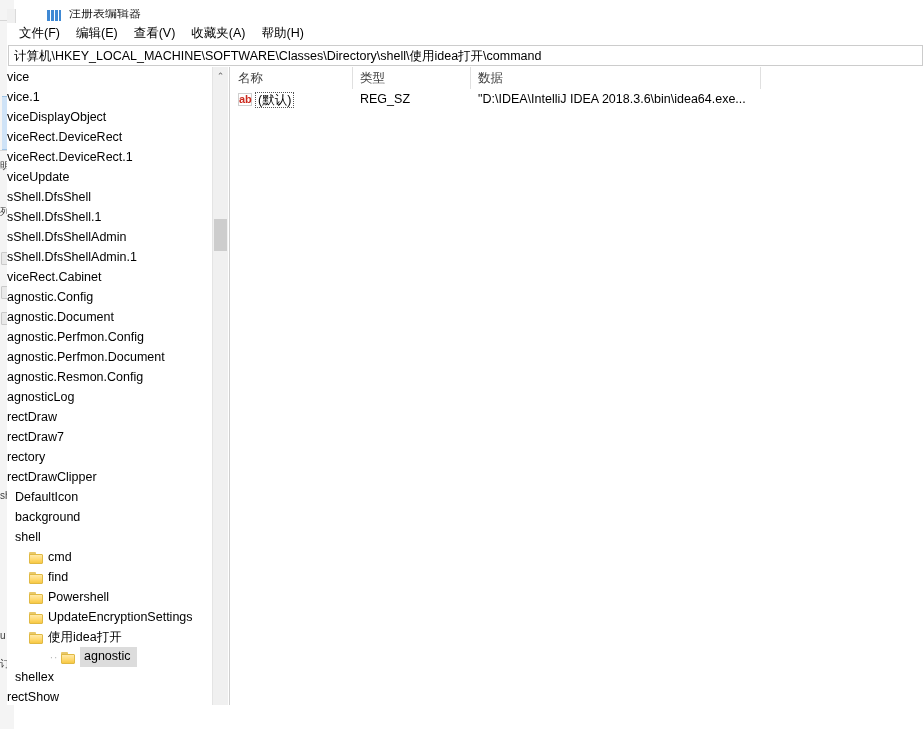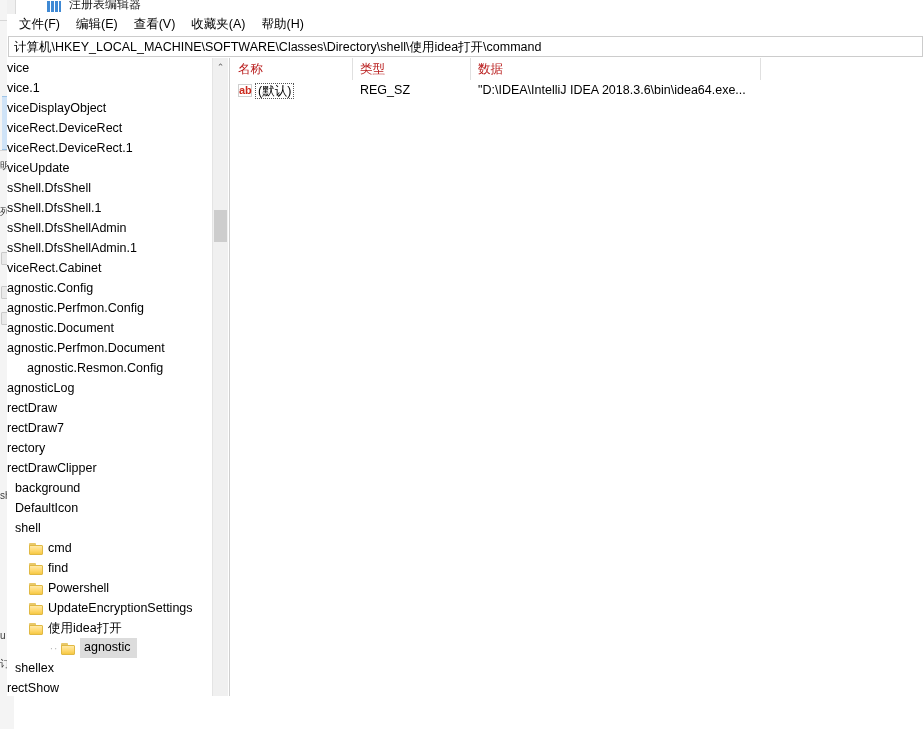--- a/index.html
+++ b/index.html
@@ -56,21 +56,21 @@
     left: 1px;
     width: 11px; height: 11px;
     background: #e9e9e9;
     border: 1px solid #c9c9c9;
     border-radius: 1px;
   }
 
   
   #regedit-window {
     position: absolute;
-    left: 7px; top: 0;
+    left: 7px; top: 9px;
     width: 917px; height: 696px;
     background: #ffffff;
     z-index: 2;
     overflow: hidden;
   }
 
   
   #title-bar {
     position: absolute;
     left: 0; top: 0;
@@ -300,21 +300,21 @@
   }
   #value-header .col-head {
     position: relative;
     height: 22px;
     box-sizing: border-box;
     border-right: 1px solid #e0e0e0;
     display: flex;
     align-items: center;
     padding-left: 7px;
     font-size: 12.5px;
-    color: #b91c1c;
+    color: #404040;
     background: #ffffff;
     white-space: nowrap;
     cursor: default;
     line-height: 16px;
   }
   #value-header .col-name { width: 122px; }
   #value-header .col-type { width: 118px; }
   #value-header .col-data { width: 290px; }
   #value-header .col-rest { flex: 1; border-right: none; }
 
@@ -444,51 +444,51 @@
           <div class="tree-row" style="padding-left: 0px;">
             <span class="tlabel">sShell.DfsShellAdmin.1</span>
           </div>
           <div class="tree-row" style="padding-left: 0px;">
             <span class="tlabel">viceRect.Cabinet</span>
           </div>
           <div class="tree-row" style="padding-left: 0px;">
             <span class="tlabel">agnostic.Config</span>
           </div>
           <div class="tree-row" style="padding-left: 0px;">
+            <span class="tlabel">agnostic.Document</span>
+          </div>
+          <div class="tree-row" style="padding-left: 0px;">
             <span class="tlabel">agnostic.Perfmon.Config</span>
           </div>
           <div class="tree-row" style="padding-left: 0px;">
-            <span class="tlabel">agnostic.Document</span>
-          </div>
-          <div class="tree-row" style="padding-left: 0px;">
             <span class="tlabel">agnostic.Perfmon.Document</span>
           </div>
-          <div class="tree-row" style="padding-left: 0px; margin-left: 20px;">
+          <div class="tree-row" style="padding-left: 0px;">
             <span class="tlabel">agnostic.Resmon.Config</span>
           </div>
           <div class="tree-row" style="padding-left: 0px;">
             <span class="tlabel">agnosticLog</span>
           </div>
           <div class="tree-row" style="padding-left: 0px;">
             <span class="tlabel">rectDraw</span>
           </div>
           <div class="tree-row" style="padding-left: 0px;">
             <span class="tlabel">rectDraw7</span>
           </div>
           <div class="tree-row" style="padding-left: 0px;">
             <span class="tlabel">rectory</span>
           </div>
           <div class="tree-row" style="padding-left: 0px;">
             <span class="tlabel">rectDrawClipper</span>
+          </div>
+          <div class="tree-row" style="padding-left: 8px;">
+            <span class="tlabel">DefaultIcon</span>
           </div>
           <div class="tree-row" style="padding-left: 8px;">
             <span class="tlabel">background</span>
-          </div>
-          <div class="tree-row" style="padding-left: 8px;">
-            <span class="tlabel">DefaultIcon</span>
           </div>
           <div class="tree-row" style="padding-left: 8px;">
             <span class="tlabel">shell</span>
           </div>
           <div class="tree-row" style="padding-left: 22px;">
             <span class="folder-ico"></span>
             <span class="tlabel">cmd</span>
           </div>
           <div class="tree-row" style="padding-left: 22px;">
             <span class="folder-ico"></span>

